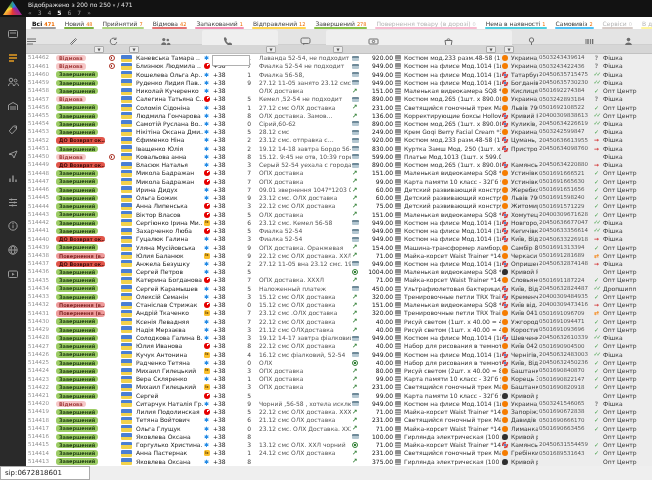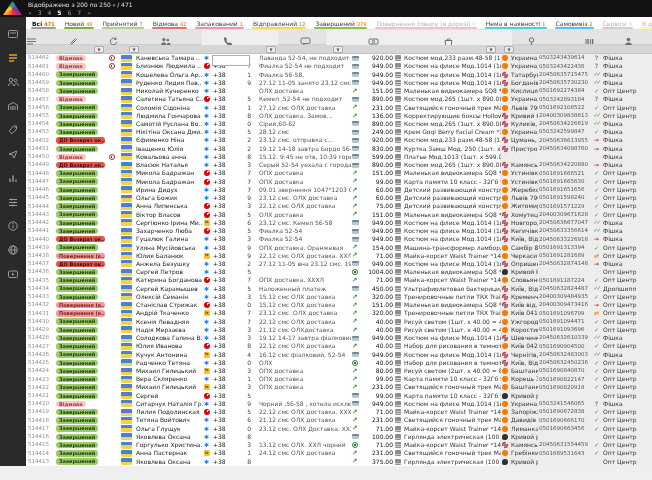--- a/index.html
+++ b/index.html
@@ -1966,14 +1966,15 @@
         </span>
         <span class="cell c-loc">Кривой рог</span>
         <span class="cell c-ttn"></span>
         <span class="cell c-ts"></span>
         <span class="cell c-mgr">Опт Центр</span>
       </div>
     </div>
 
   <div class="phone-tip"></div>
   <div class="bottom"></div>
+  <div class="sip">sip:0672818601</div>
 
 </div>
 
 </body></html>

